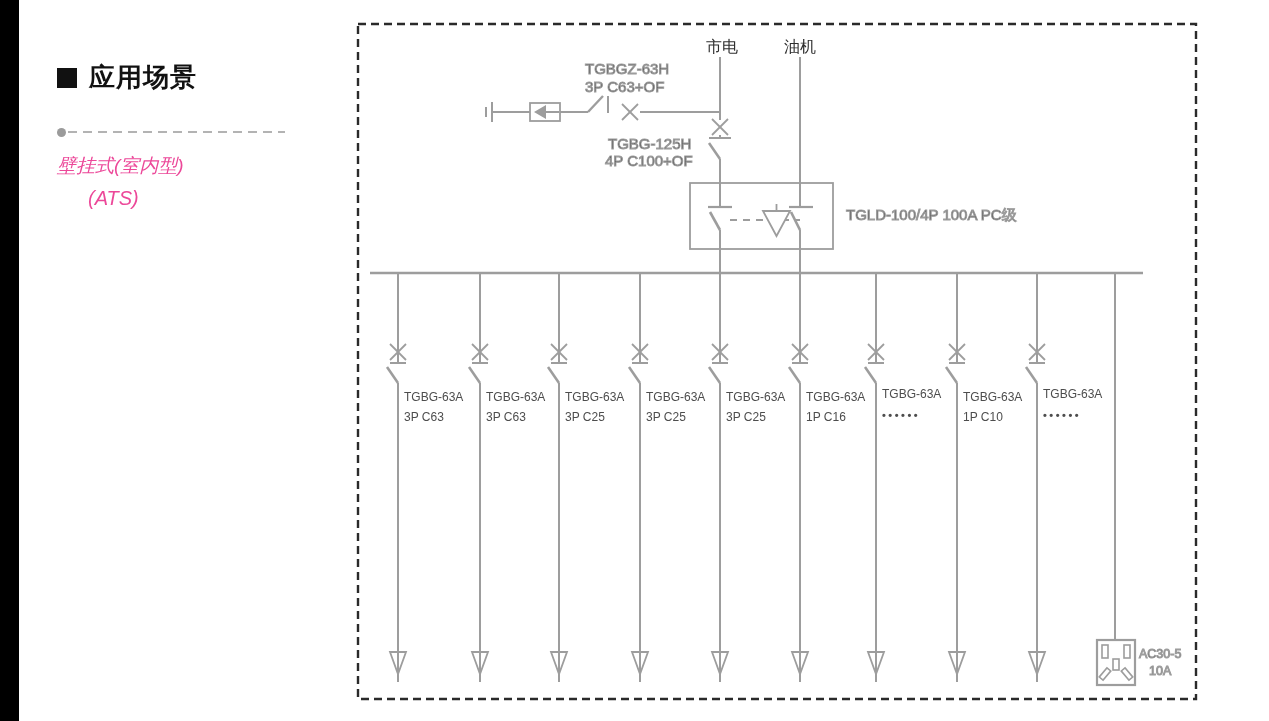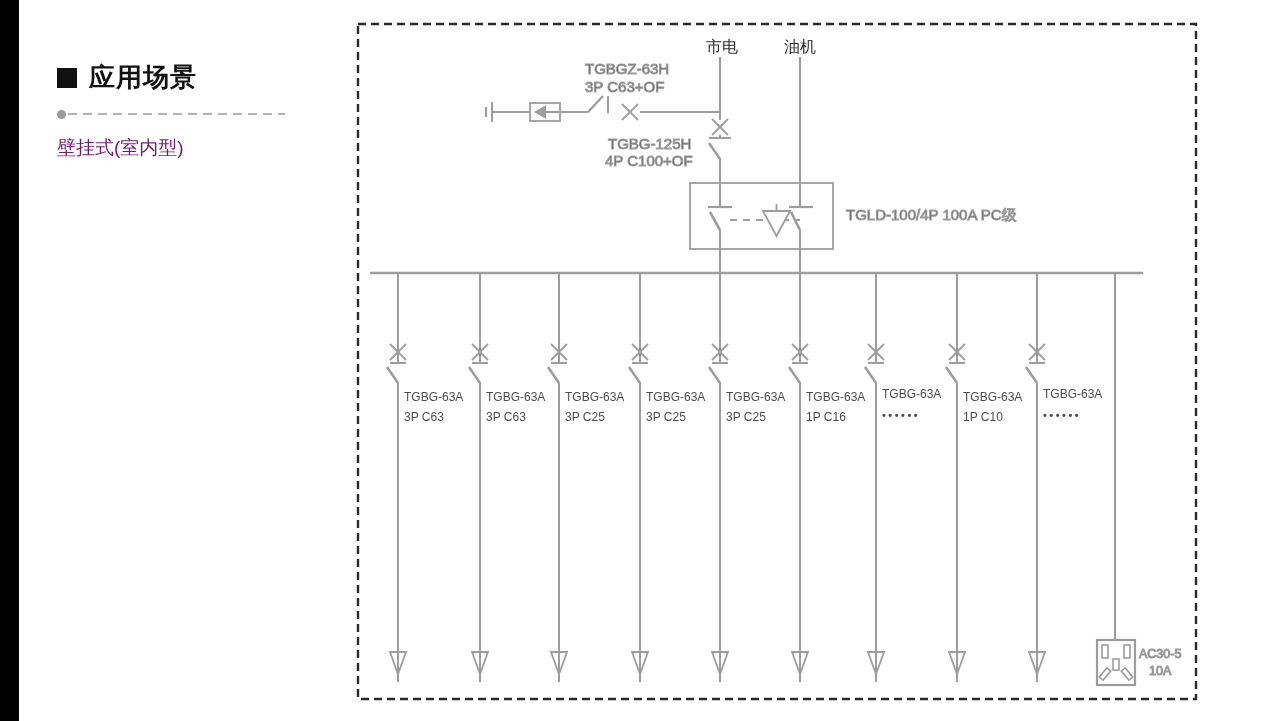--- a/index.html
+++ b/index.html
@@ -2,30 +2,30 @@
 <html><head>
 <meta charset="utf-8">
 <style>
   html,body{margin:0;padding:0;}
   body{
     width:1269px;height:721px;background:#ffffff;position:relative;overflow:hidden;
     font-family:"Liberation Sans","DejaVu Sans",sans-serif;
   }
   .left-bar{position:absolute;left:0;top:0;width:19px;height:721px;background:#000;}
   .sidebar{position:absolute;left:57px;top:60px;width:280px;}
-  .heading{display:flex;align-items:center;gap:12px;margin-bottom:14px;}
+  .heading{display:flex;align-items:center;gap:12px;margin-bottom:32px;}
   .heading .sq{width:20px;height:20px;background:#111;flex:0 0 auto;}
   .heading .ht{font-size:26px;font-weight:bold;color:#111;letter-spacing:1px;}
   .dash-sep{display:flex;align-items:center;height:10px;margin:2px 0 12px 0;}
   .dash-sep .dot{width:9px;height:9px;border-radius:50%;background:#9b9b9b;flex:0 0 auto;}
   .dash-sep .dashes{
     width:217px;height:2px;margin-left:2px;
     background:repeating-linear-gradient(90deg,#b3b3b3 0 9px,transparent 9px 15px);
   }
-  .side-line{font-size:19px;color:#701a75;line-height:33px;}
+  .side-line{font-size:19px;color:#ec4899;line-height:33px;font-style:italic;}
   .side-line.l2{padding-left:9px;font-size:20px;}
   .side-line.l3{padding-left:31px;font-size:20px;}
   svg{position:absolute;left:0;top:0;}
   text{font-family:"Liberation Sans","DejaVu Sans",sans-serif;}
   .src-label{font-size:16px;fill:#2e2e2e;}
   .comp-label{font-size:15px;fill:#3a3a3a;}
   .branch-label{font-size:12px;fill:#4d4d4d;}
   .dots{font-size:11px;font-weight:bold;letter-spacing:2.5px;fill:#4d4d4d;}
   .socket-label{font-size:12.5px;fill:#3a3a3a;}
 </style>
@@ -37,20 +37,21 @@
 <div class="sidebar">
   <div class="heading">
     <span class="sq"></span>
     <span class="ht">应用场景</span>
   </div>
   <div class="dash-sep">
     <span class="dot"></span>
     <span class="dashes"></span>
   </div>
   <div class="side-line l1">壁挂式(室内型)</div>
+  <div class="side-line l3">(ATS)</div>
 </div>
 
 <svg width="1269" height="721" viewBox="0 0 1269 721">
   <defs>
 
     <g id="branch-sym" stroke="#9d9d9d" fill="none">
       <line x1="0" y1="274" x2="0" y2="363" stroke-width="2"></line>
       <line x1="-8" y1="344" x2="8" y2="360" stroke-width="1.8"></line>
       <line x1="8" y1="344" x2="-8" y2="360" stroke-width="1.8"></line>
       <line x1="-8" y1="363" x2="8" y2="363" stroke-width="2"></line>

